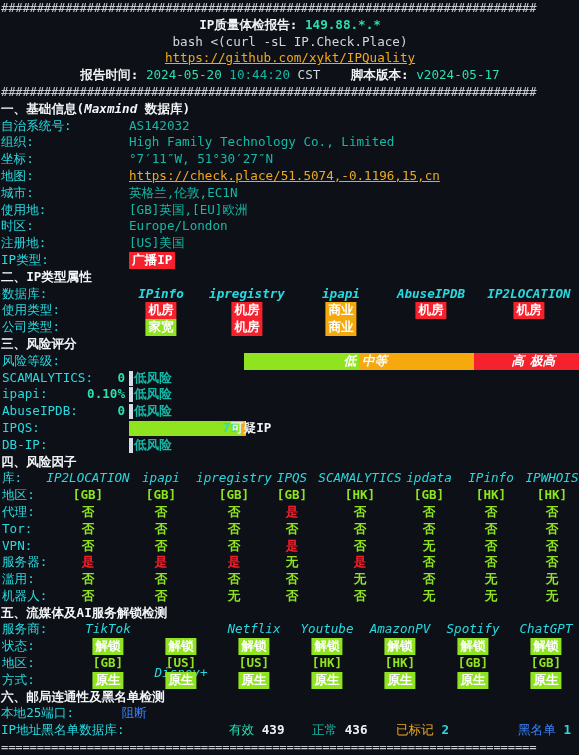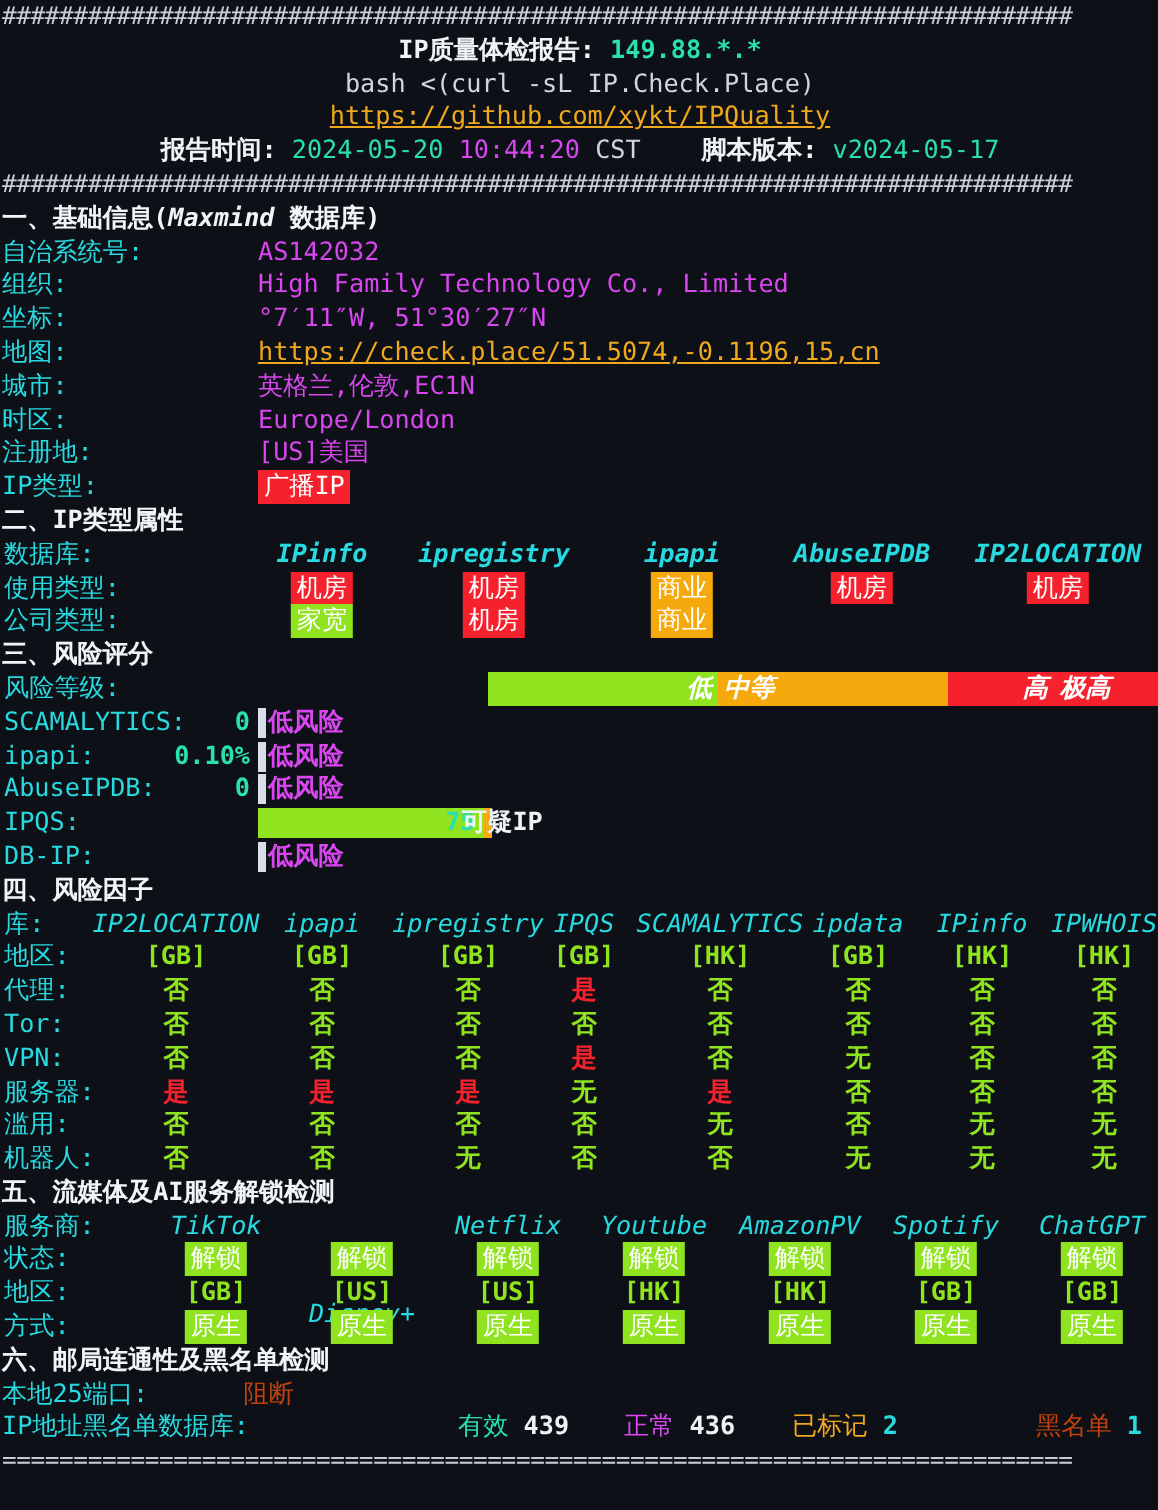--- a/index.html
+++ b/index.html
@@ -13,32 +13,32 @@
     overflow:hidden;
   }
   .term{padding:0 0 0 1px;}
   .row{white-space:nowrap;height:16.8px;display:block;}
   .hr{color:#c8cdd4;font-size:12.2px;letter-spacing:-0.2px;white-space:nowrap;overflow:hidden;display:block;height:16.8px;}
   .center{text-align:center;}
   .white{color:#f0f3f6;}
   .bold{font-weight:bold;}
   .cyan{color:#29d9e0;}
   .cyanb{color:#29d9e0;font-weight:bold;}
-  .green{color:#d946ef;}
+  .green{color:#14b8a6;}
   .greenb{color:#8fe31f;font-weight:bold;}
   .teal{color:#2adfb2;}
   .orange{color:#f0a81e;}
-  .red{color:#c2410c;padding-left:40px;}
+  .red{color:#3b82f6;padding-left:40px;}
   .redb{color:#f5212d;font-weight:bold;}
   .grey{color:#cfd6dd;}
   .ital{font-style:italic;}
   .link{color:#f0a81e;text-decoration:underline;}
   .sect{color:#f2f5f8;font-weight:bold;}
   .lbl{color:#29d9e0;display:inline-block;}
-  .tag{display:inline-block;padding:0 3px;font-weight:normal;line-height:16.8px;}
+  .tag{display:inline-block;padding:0 3px;font-weight:bold;line-height:16.8px;}
   .tag-red{background:#f5212d;color:#ffffff;}
   .tag-greenw{background:#8fe31f;color:#ffffff;}
   .seg{position:absolute;top:0;height:16.8px;color:#fff;font-style:italic;font-weight:bold;font-size:12.6px;line-height:16.8px;}
   .scorelbl{position:absolute;left:1px;top:0;color:#29d9e0;}
   .scoreval{position:absolute;top:0;font-weight:bold;text-align:right;}
   .bar{position:absolute;top:1px;height:15px;}
   .marker{position:absolute;top:1px;height:15px;width:4px;}
   .scoretext{position:absolute;top:0;font-weight:bold;}
   .tblrow{position:relative;height:16.8px;}
   .eq{color:#c8cdd4;letter-spacing:-0.2px;}
@@ -77,20 +77,21 @@
 
   <div class="row">
     <span class="sect">一、基础信息(</span><span class="sect ital">Maxmind</span><span class="sect"> 数据库)</span>
   </div>
   <div id="s1rows">
       <div class="row"><span class="lbl" style="width: 128px;">自治系统号:</span><span class="green">AS142032</span></div>
       <div class="row"><span class="lbl" style="width: 128px;">组织:</span><span class="green">High Family Technology Co., Limited</span></div>
       <div class="row"><span class="lbl" style="width: 128px;">坐标:</span><span class="green">°7′11″W, 51°30′27″N</span></div>
       <div class="row"><span class="lbl" style="width: 128px;">地图:</span><span class="link">https://check.place/51.5074,-0.1196,15,cn</span></div>
       <div class="row"><span class="lbl" style="width: 128px;">城市:</span><span class="green">英格兰,伦敦,EC1N</span></div>
+      <div class="row"><span class="lbl" style="width: 128px;">使用地:</span><span class="green">[GB]英国,[EU]欧洲</span></div>
       <div class="row"><span class="lbl" style="width: 128px;">时区:</span><span class="green">Europe/London</span></div>
       <div class="row"><span class="lbl" style="width: 128px;">注册地:</span><span class="green">[US]美国</span></div>
       <div class="row"><span class="lbl" style="width: 128px;">IP类型:</span><span class="tag tag-red">广播IP</span></div>
     </div>
 
   <div class="row">
     <span class="sect">二、IP类型属性</span>
   </div>
   <div id="s2">
       <div class="tblrow">

